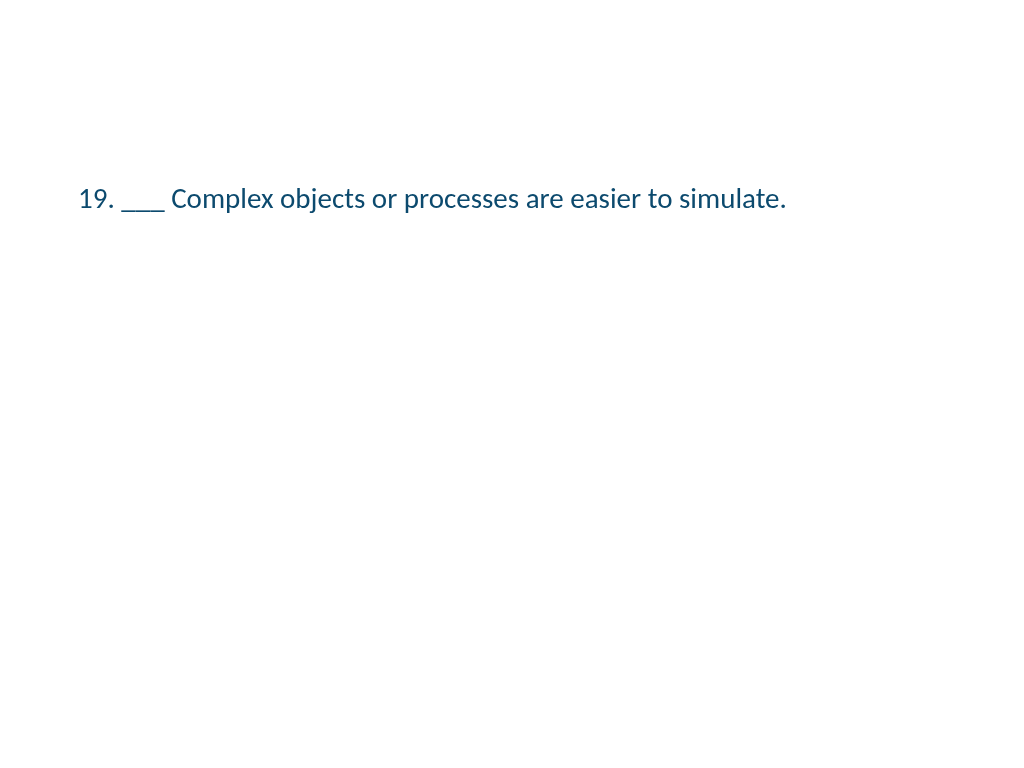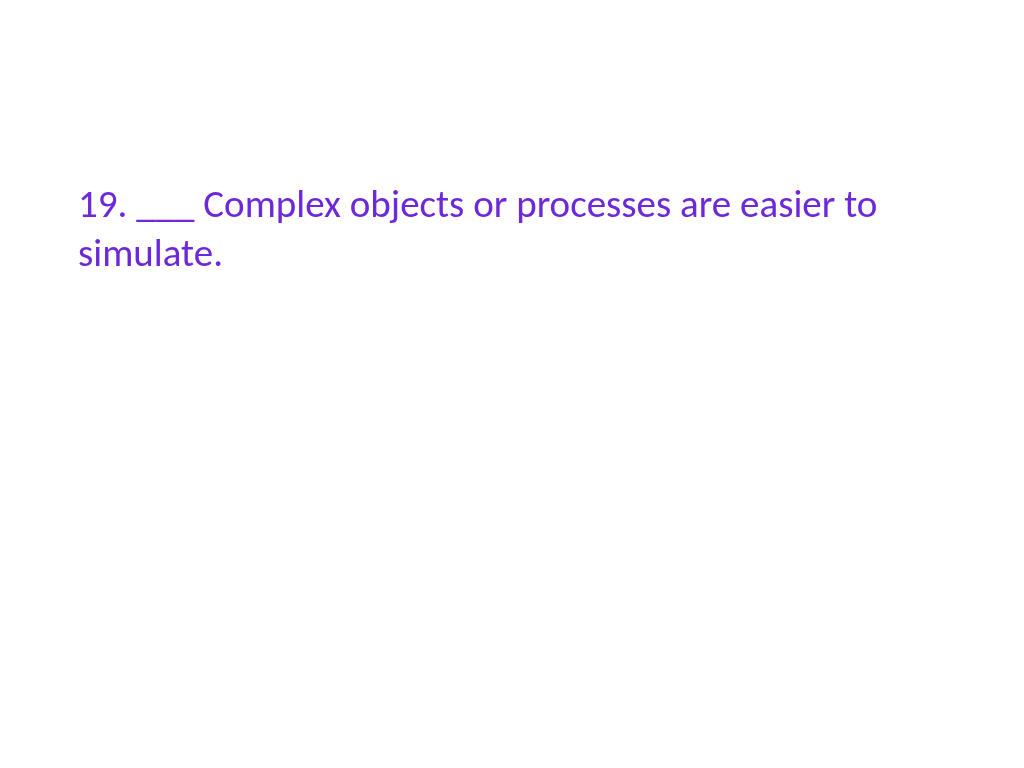--- a/index.html
+++ b/index.html
@@ -13,22 +13,22 @@
       background: #ffffff;
       font-family: Calibri, 'Segoe UI', Arial, sans-serif;
       overflow: hidden;
     }
     .slide {
       width: 100%;
       height: 100%;
       padding: 180px 78px 0 78px;
     }
     .question-text {
-      font-size: 39px;
-      color: #6d28d9;
+      font-size: 29px;
+      color: #0c4a6e;
       line-height: 1.25;
       font-weight: 400;
     }
   </style>
 </head>
 <body>
 
 <div class="slide">
   <p class="question-text">19.  ___  Complex objects or processes are easier to simulate.</p>
 </div>

